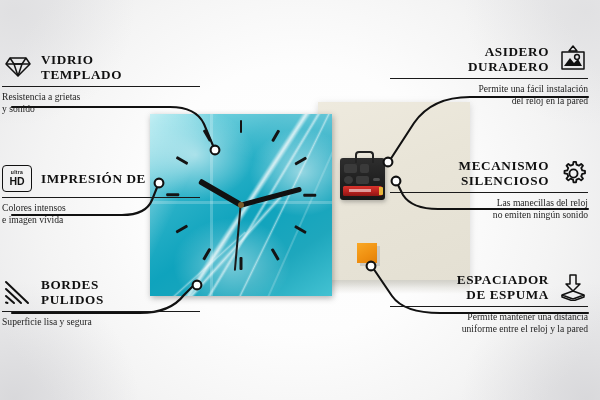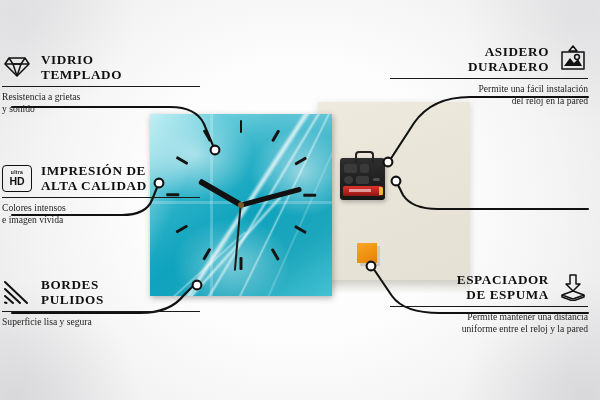--- a/index.html
+++ b/index.html
@@ -222,21 +222,21 @@
   }
   .feature.right .feature-head { justify-content: flex-end; }
   .feature.left  .feature-head { justify-content: flex-start; }
 
   .feature-icon {
     flex: 0 0 auto;
     width: 30px;
     height: 30px;
     display: flex;
     align-items: center;
-    justify-content: center;
+    justify-content: flex-end;
     color: #111;
   }
   .feature-title {
     font-size: 13.2px;
     line-height: 15px;
     letter-spacing: .6px;
     font-weight: bold;
     color: #101010;
     text-transform: uppercase;
   }
@@ -392,21 +392,20 @@
   <div class="feature left" style="top:163px;">
     <div class="feature-head">
       <span class="feature-icon">
         <span class="hd-badge">
           <span class="ultra">ultra</span>
           <span class="hd">HD</span>
         </span>
       </span>
       <span>
         <div class="feature-title">IMPRESIÓN DE</div>
-        <div class="feature-title">ALTA CALIDAD</div>
       </span>
     </div>
     <div class="feature-rule"></div>
     <div class="feature-desc">Colores intensos</div>
     <div class="feature-desc">e imagen vívida</div>
   </div>
 
   <div class="feature left" style="top:277px;">
     <div class="feature-head">
       <span class="feature-icon">
@@ -439,20 +438,37 @@
           <path d="M6 22 L12 14 L16 19 L20 15 L24 22 Z" fill="#111" stroke="none"></path>
           <circle cx="19" cy="13" r="2.4"></circle>
         </svg>
       </span>
     </div>
     <div class="feature-rule"></div>
     <div class="feature-desc">Permite una fácil instalación</div>
     <div class="feature-desc">del reloj en la pared</div>
   </div>
 
+  <div class="feature right" style="top:158px;">
+    <div class="feature-head">
+      <span>
+        <div class="feature-title">MECANISMO</div>
+        <div class="feature-title">SILENCIOSO</div>
+      </span>
+      <span class="feature-icon">
+        <svg width="29" height="29" viewBox="0 0 30 30" fill="none" stroke="#111" stroke-width="1.9" stroke-linejoin="round">
+          <path d="M15 3 l2.6 0 .5 2.9 2.5 1 2.3-1.8 1.9 1.9-1.8 2.3 1 2.5 2.9.5 0 2.6 -2.9.5 -1 2.5 1.8 2.3 -1.9 1.9 -2.3-1.8 -2.5 1 -.5 2.9 -2.6 0 -.5-2.9 -2.5-1 -2.3 1.8 -1.9-1.9 1.8-2.3 -1-2.5 -2.9-.5 0-2.6 2.9-.5 1-2.5 -1.8-2.3 1.9-1.9 2.3 1.8 2.5-1 Z"></path>
+          <circle cx="15" cy="15" r="4.2"></circle>
+        </svg>
+      </span>
+    </div>
+    <div class="feature-rule"></div>
+    <div class="feature-desc">Las manecillas del reloj</div>
+    <div class="feature-desc">no emiten ningún sonido</div>
+  </div>
 
   <div class="feature right" style="top:272px;">
     <div class="feature-head">
       <span>
         <div class="feature-title">ESPACIADOR</div>
         <div class="feature-title">DE ESPUMA</div>
       </span>
       <span class="feature-icon">
         <svg width="30" height="28" viewBox="0 0 30 28" fill="none" stroke="#111" stroke-width="1.5" stroke-linejoin="round">
           <path d="M12 2 H18 V11 H22 L15 18 L8 11 H12 Z"></path>

